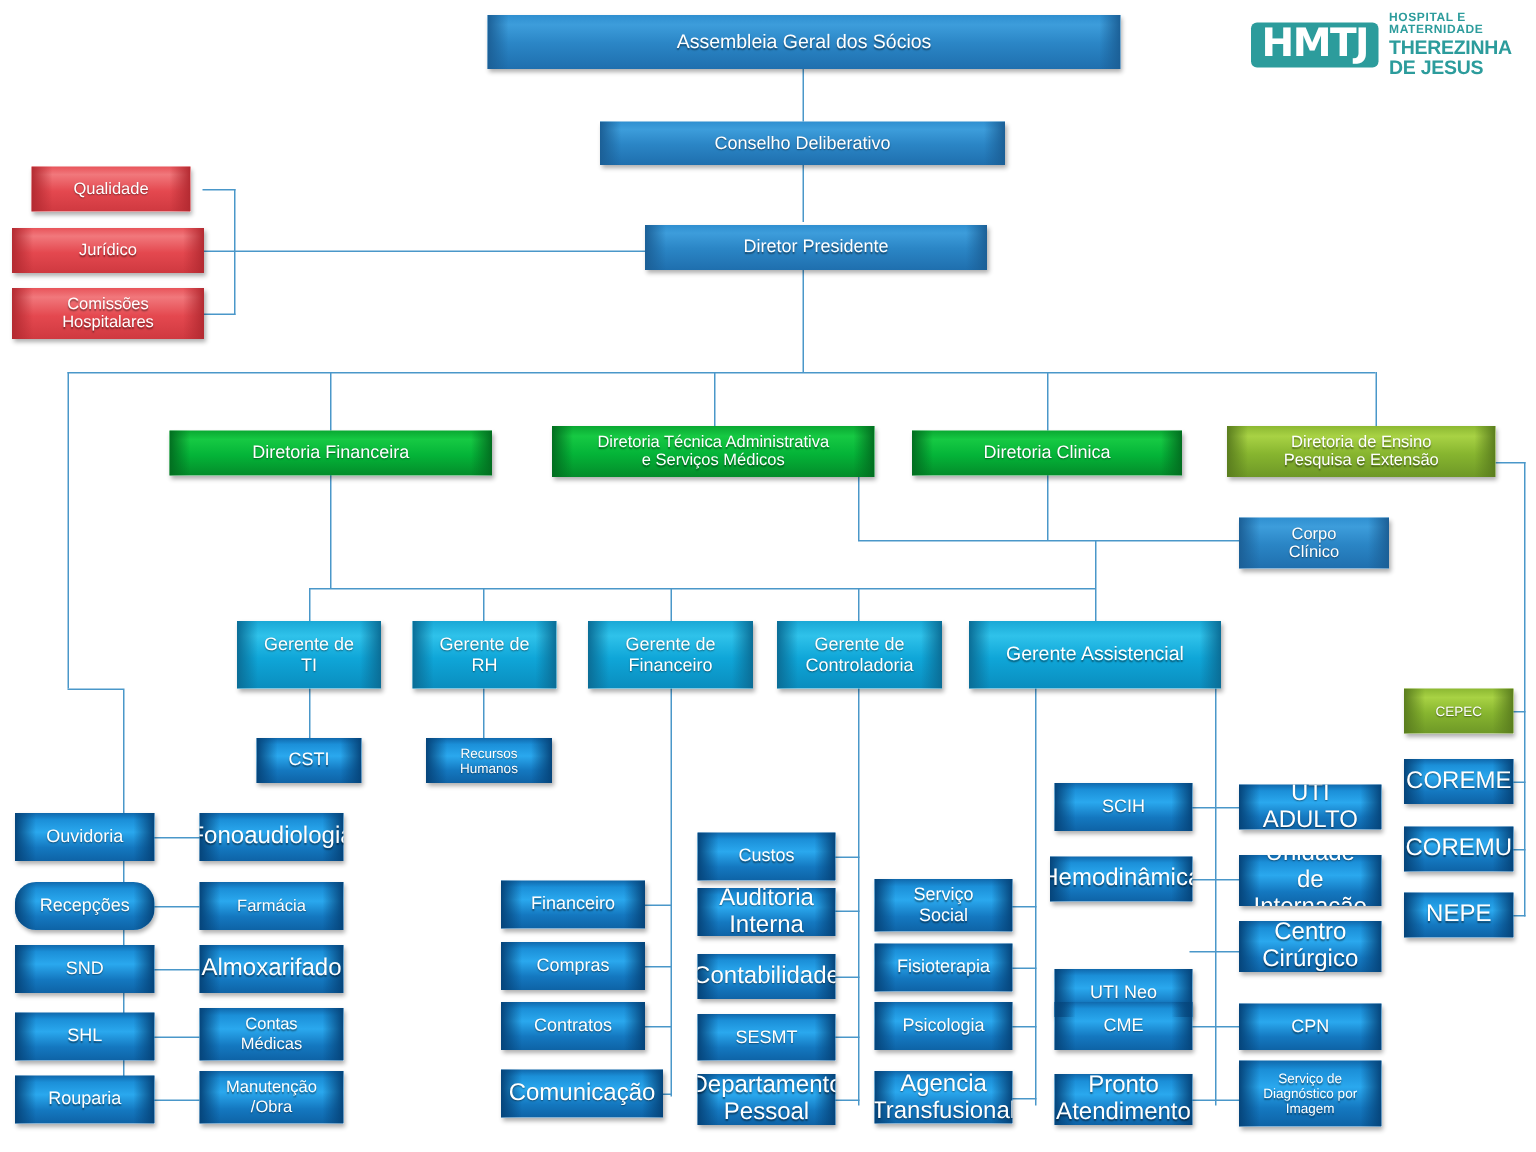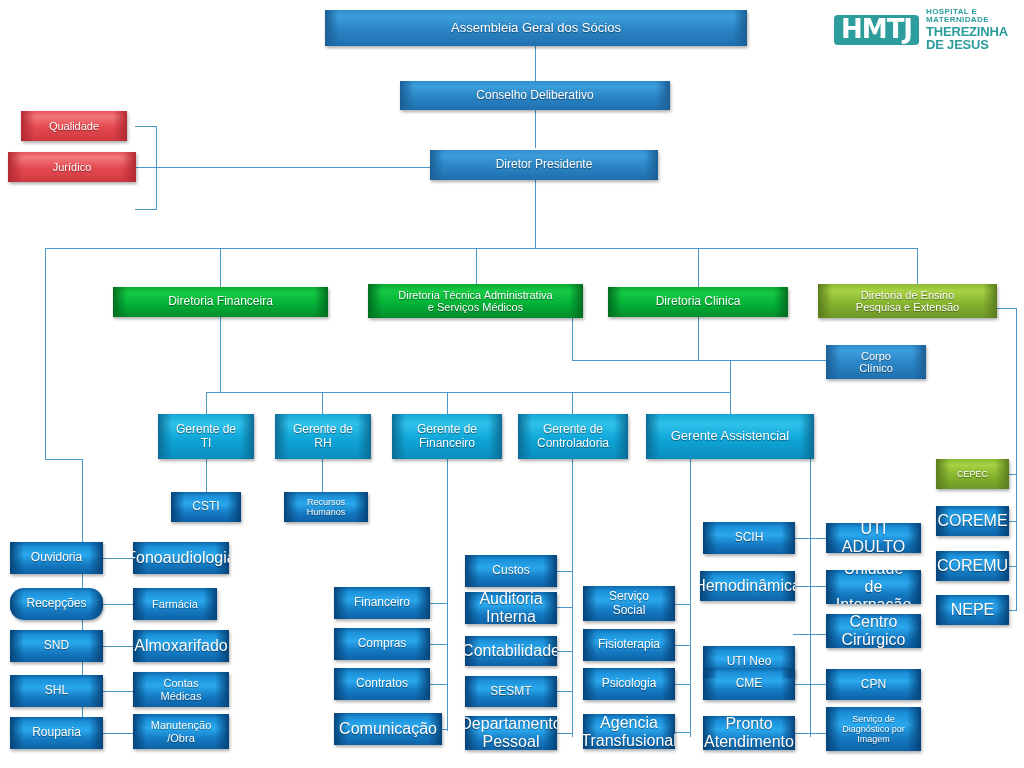--- a/index.html
+++ b/index.html
@@ -166,20 +166,24 @@
   <div class="node blu fs12" style="left:430px;top:150px;width:228px;height:30px;">
     <span class="tx">Diretor Presidente</span>
   </div>
 
   <div class="node red fs11" style="left:8px;top:111px;width:106px;height:30px;margin-left:13px;">
     <span class="tx">Qualidade</span>
   </div>
   <div class="node red fs11" style="left:8px;top:152px;width:128px;height:30px;">
     <span class="tx">Jurídico</span>
   </div>
+  <div class="node red fs11" style="left:8px;top:192px;width:128px;height:34px;">
+    <span class="tx">Comissões
+Hospitalares</span>
+  </div>
 
   <div class="node grn fs12" style="left:113px;top:287px;width:215px;height:30px;">
     <span class="tx">Diretoria Financeira</span>
   </div>
   <div class="node grn fs11" style="left:368px;top:284px;width:215px;height:34px;">
     <span class="tx">Diretoria Técnica Administrativa
 e Serviços Médicos</span>
   </div>
   <div class="node grn fs12" style="left:608px;top:287px;width:180px;height:30px;">
     <span class="tx">Diretoria  Clinica</span>
@@ -247,21 +251,21 @@
   <div class="node blu2 fs12" style="left:10px;top:675px;width:93px;height:32px;">
     <span class="tx">SHL</span>
   </div>
   <div class="node blu2 fs12" style="left:10px;top:717px;width:93px;height:32px;">
     <span class="tx">Rouparia</span>
   </div>
 
   <div class="node blu2 fs10" style="left:133px;top:542px;width:96px;height:32px;">
     <span class="tx">Fonoaudiologia</span>
   </div>
-  <div class="node blu2 fs11" style="left:133px;top:588px;width:84px;height:32px;">
+  <div class="node blu2 fs11" style="left:133px;top:588px;width:96px;height:32px;">
     <span class="tx">Farmácia</span>
   </div>
   <div class="node blu2 fs10" style="left:133px;top:630px;width:96px;height:32px;">
     <span class="tx">Almoxarifado</span>
   </div>
   <div class="node blu2 fs11" style="left:133px;top:672px;width:96px;height:35px;">
     <span class="tx">Contas
 Médicas</span>
   </div>
   <div class="node blu2 fs11" style="left:133px;top:714px;width:96px;height:35px;">

